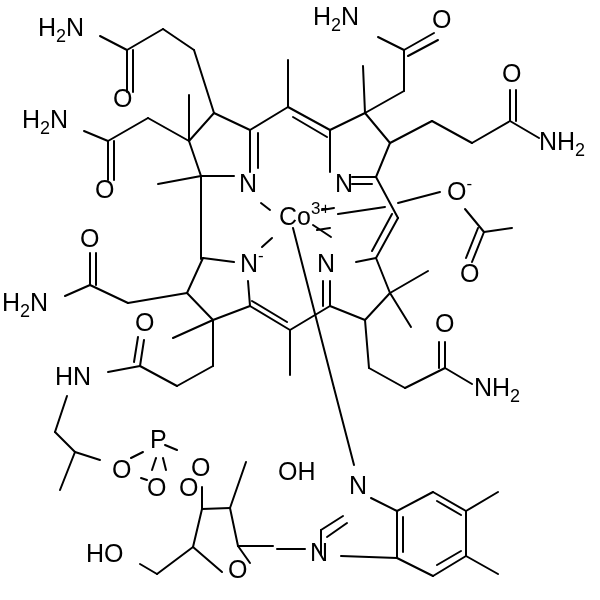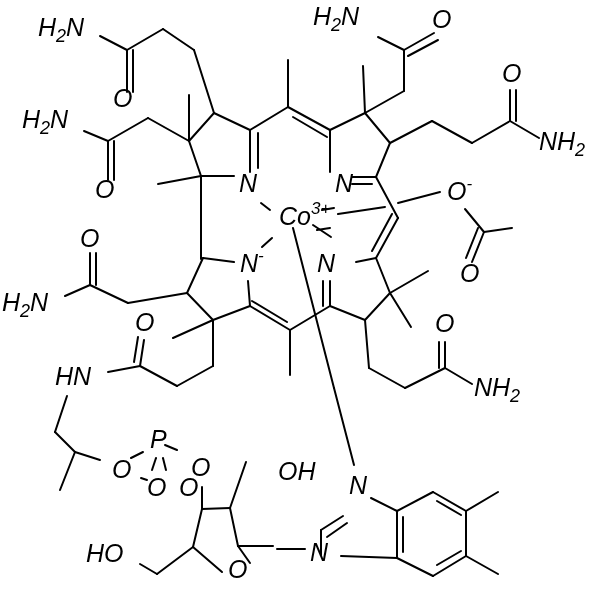--- a/index.html
+++ b/index.html
@@ -1,17 +1,17 @@
 <!DOCTYPE html>
 <html><head>
 <meta charset="utf-8">
 <style>
   html,body{margin:0;padding:0;background:#ffffff;}
   body{width:600px;height:600px;overflow:hidden;}
-  #canvas{position:absolute;left:0;top:0;width:600px;height:600px;font-style:italic;}
+  #canvas{position:absolute;left:0;top:0;width:600px;height:600px;}
   svg{display:block;}
   .bond{stroke:#000;stroke-width:2;stroke-linecap:round;fill:none;}
   .lbl{font-family:"Liberation Sans",sans-serif;font-size:25px;fill:#000;}
   .sub{font-size:18px;}
   .sup{font-size:17px;}
 </style>
 </head>
 <body>
 
 <div id="canvas">

